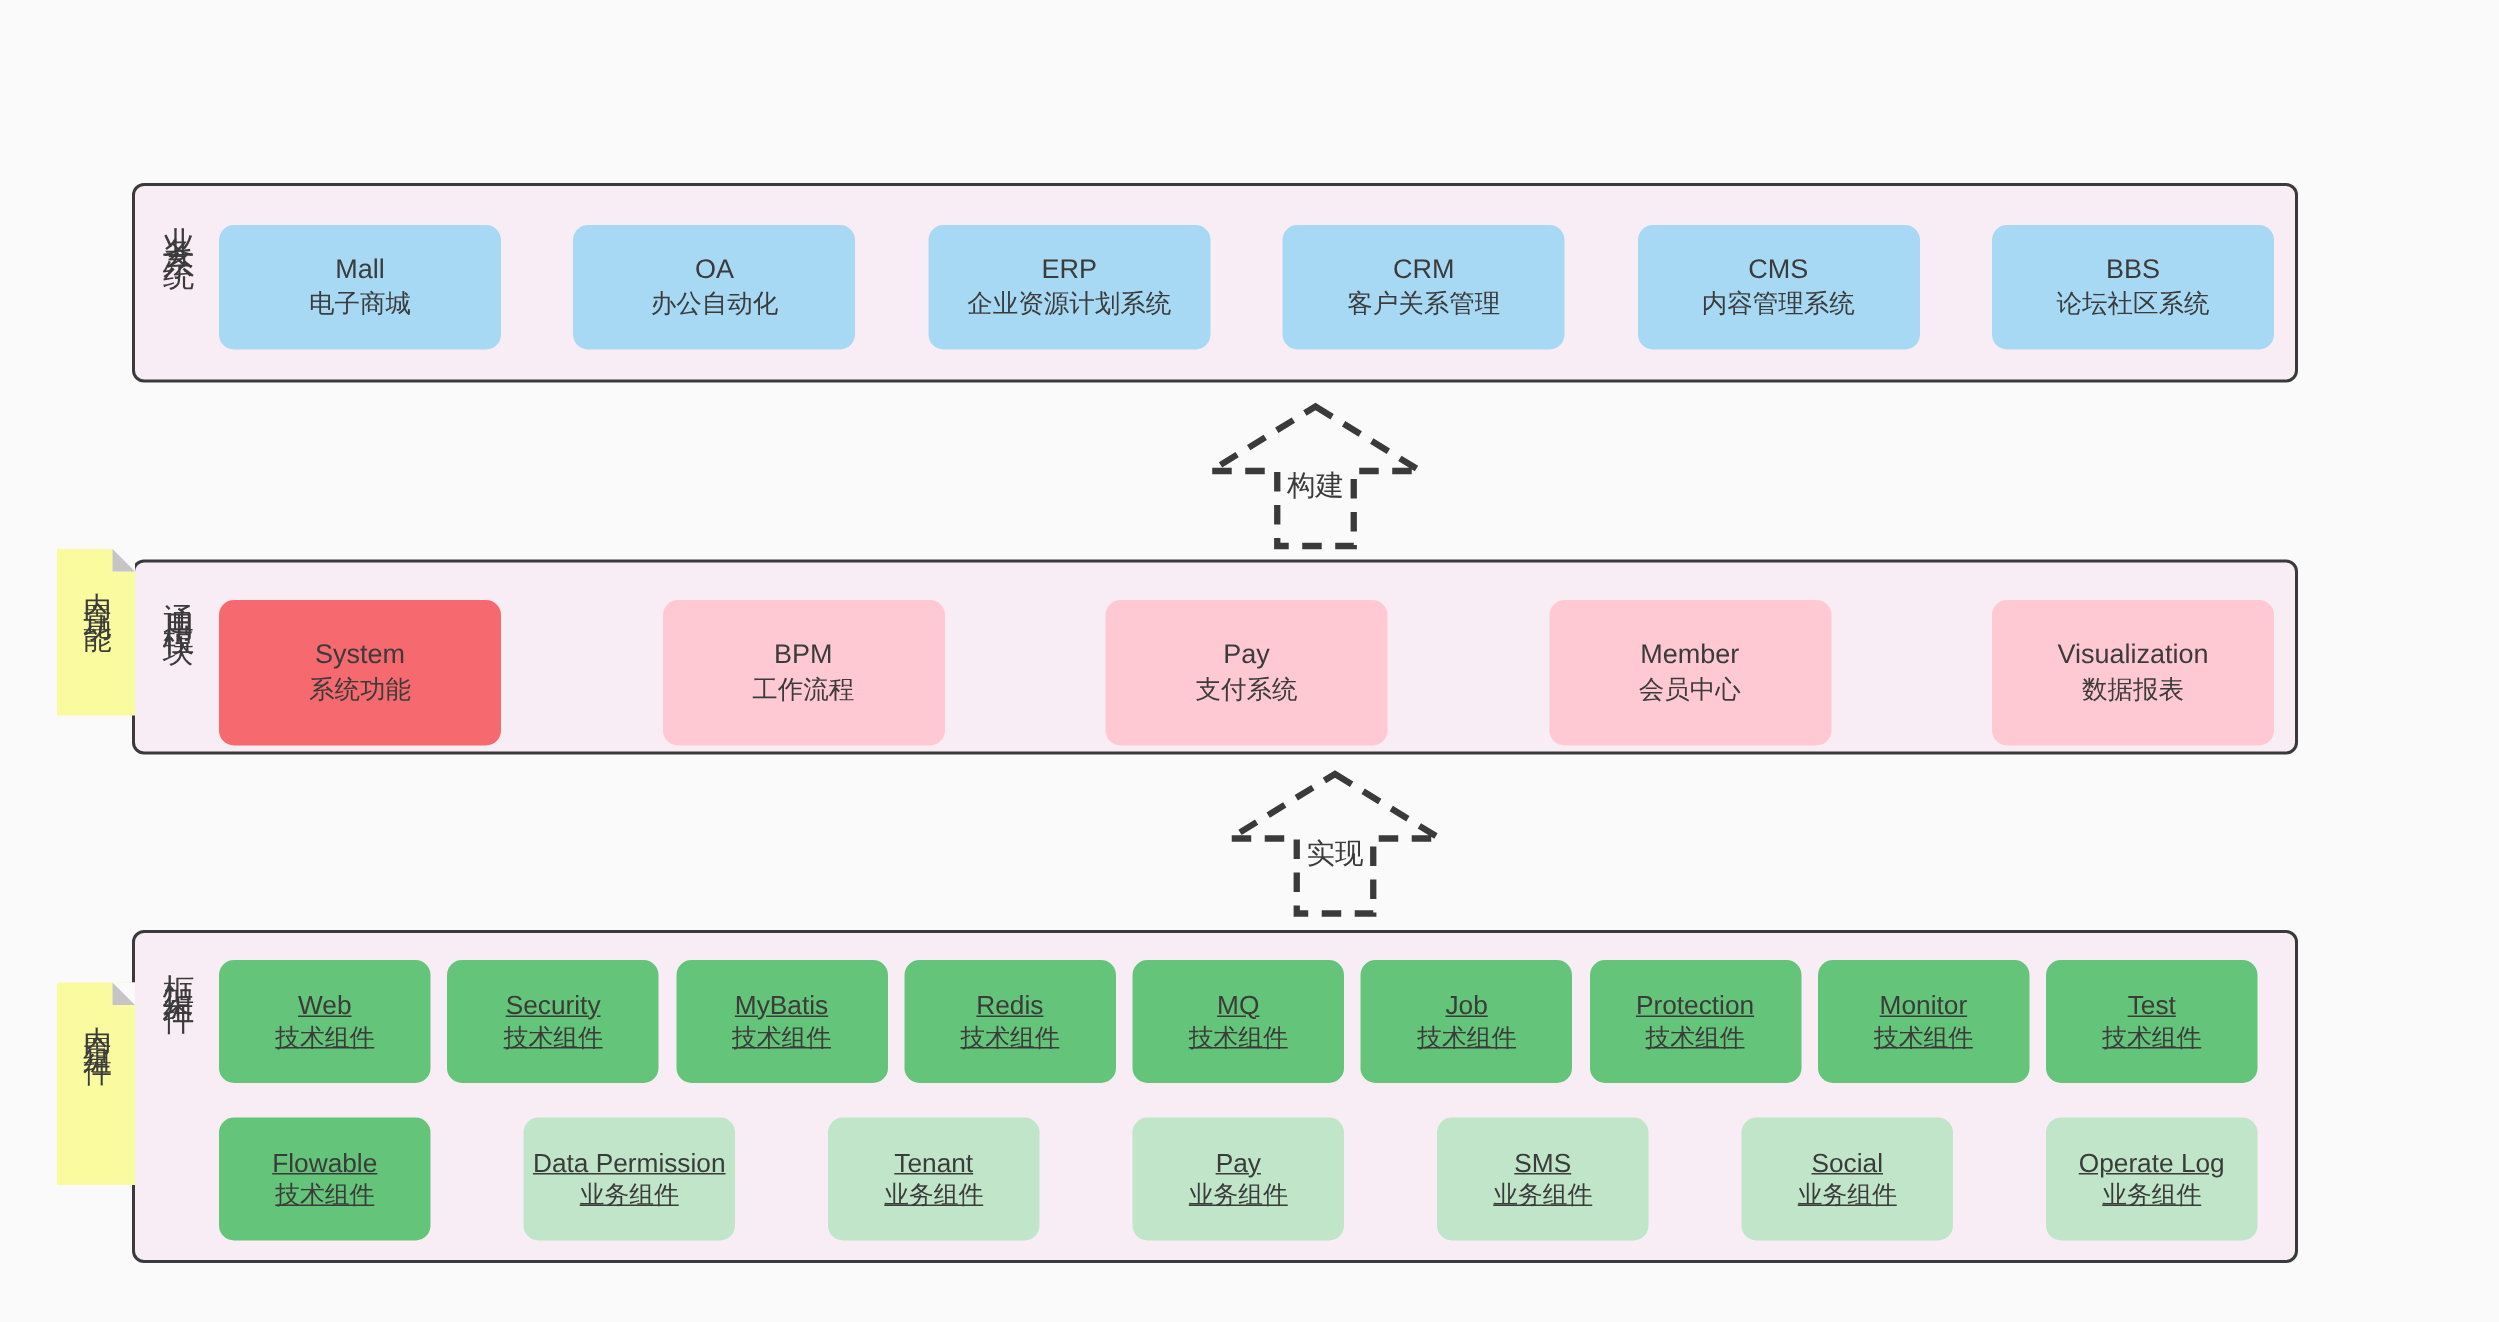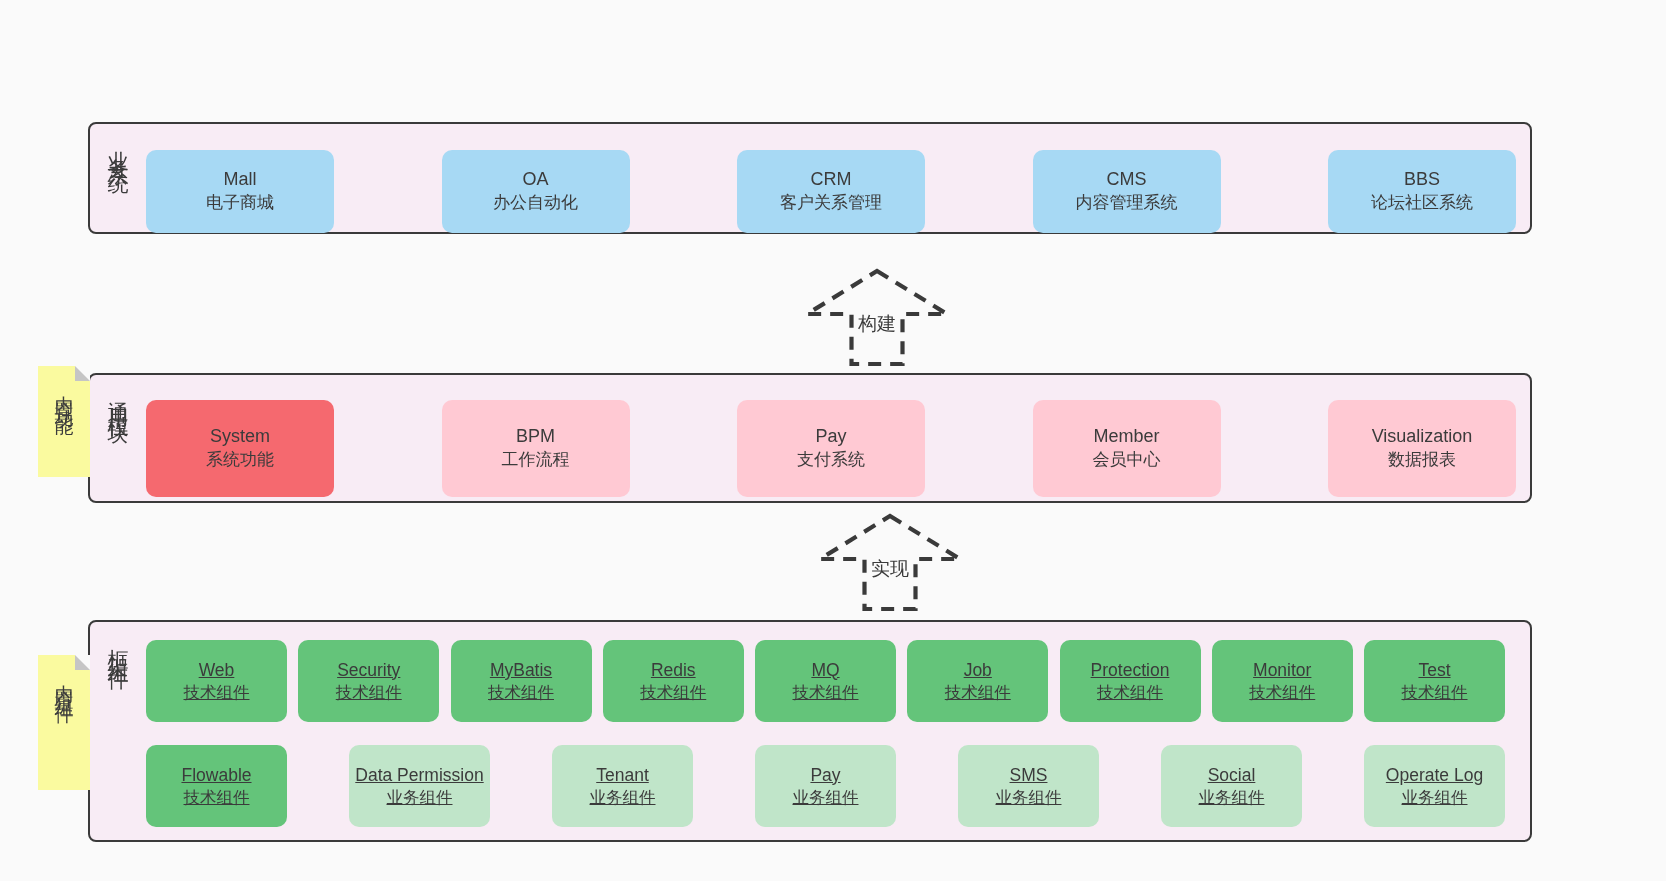--- a/index.html
+++ b/index.html
@@ -67,30 +67,34 @@
   .arrow svg{display:block;width:150px;height:100px;}
   .arrow-label{
     position:absolute;top:42px;left:50%;transform:translateX(-50%);
     background:var(--page_bg);padding:1px 4px;font-size:19px;color:var(--text);
     white-space:nowrap;
   }
 </style>
 </head>
 <body>
 
-<div class="lane" style="top:122px;height:112px;">
+<div class="lane" style="top:122px;height:133px;">
   <div class="lane-label">业务系统</div>
   <div class="row row-systems" style="top:26px;width:1370px;">
       <div class="box blue">
         <div class="box-name">Mall</div>
         <div class="box-sub">电子商城</div>
       </div>
       <div class="box blue">
         <div class="box-name">OA</div>
         <div class="box-sub">办公自动化</div>
+      </div>
+      <div class="box blue">
+        <div class="box-name">ERP</div>
+        <div class="box-sub">企业资源计划系统</div>
       </div>
       <div class="box blue">
         <div class="box-name">CRM</div>
         <div class="box-sub">客户关系管理</div>
       </div>
       <div class="box blue">
         <div class="box-name">CMS</div>
         <div class="box-sub">内容管理系统</div>
       </div>
       <div class="box blue">

